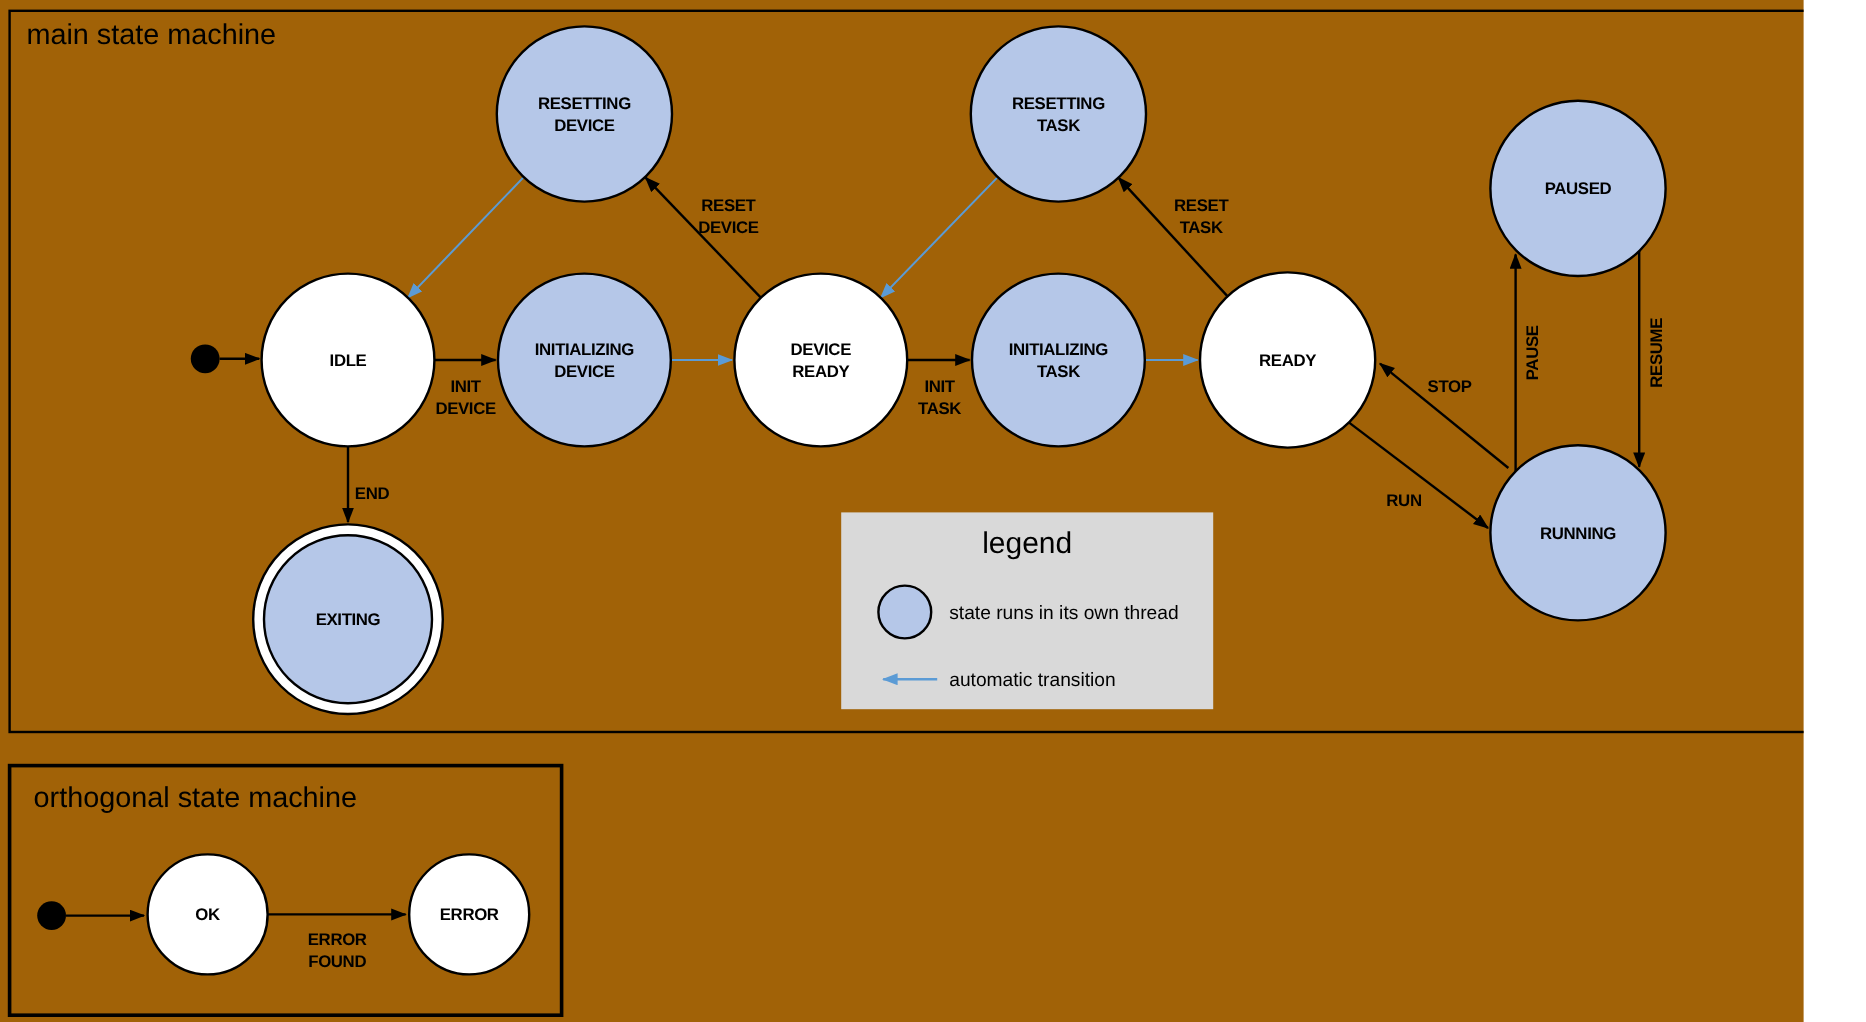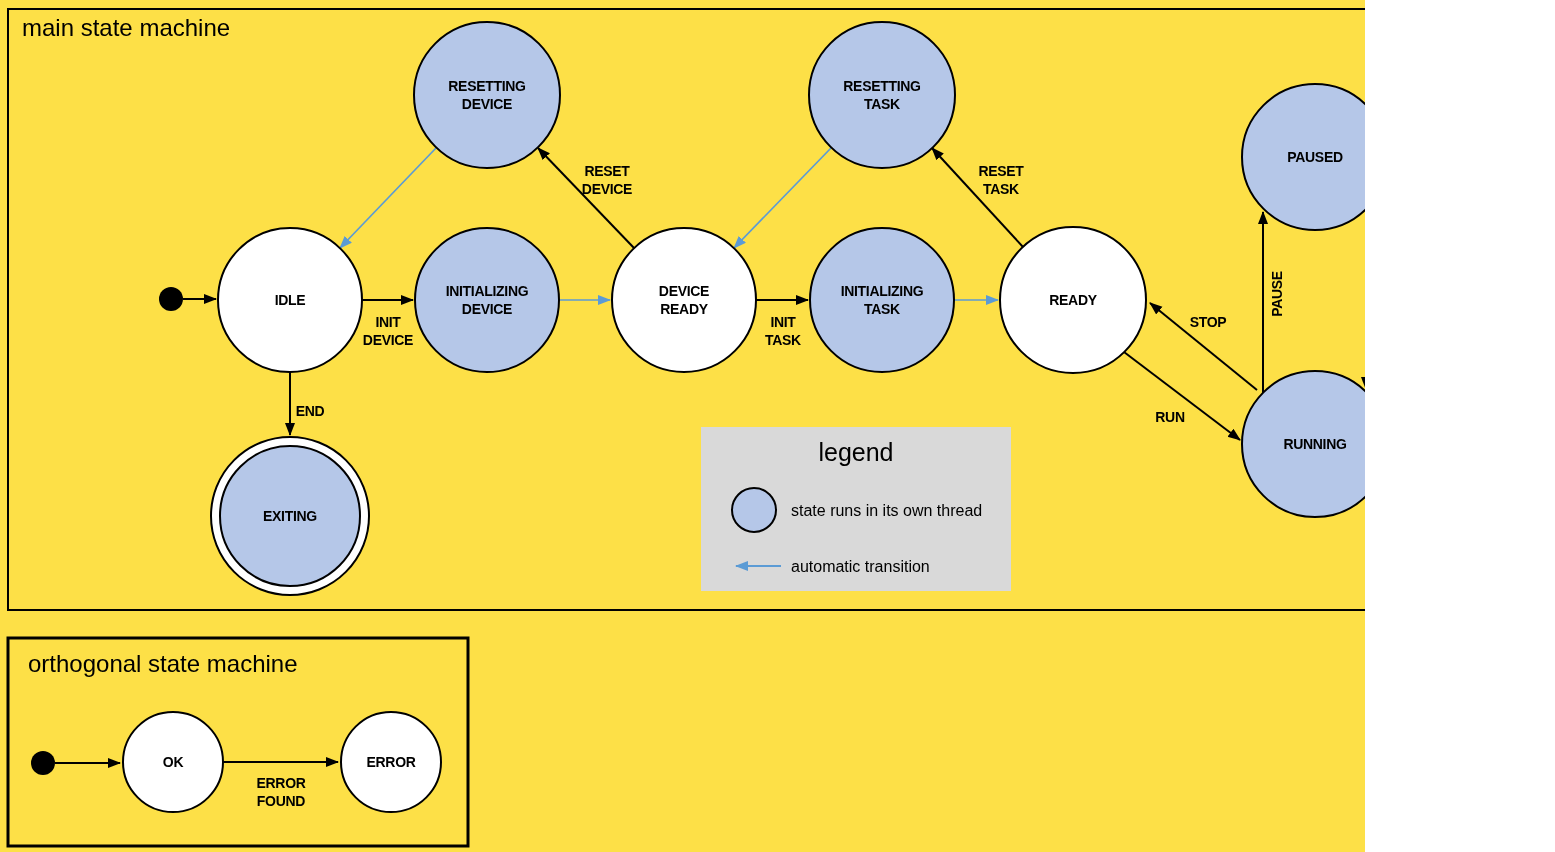--- a/index.html
+++ b/index.html
@@ -1,16 +1,16 @@
 <!DOCTYPE html>
 <html><head>
 <meta charset="utf-8">
 <style>
   html, body { margin: 0; padding: 0; background: #ffffff; }
-  .canvas { position: relative; width: 1365px; height: 852px; background: #fde047; overflow: hidden; }
+  .canvas { position: relative; width: 1503px; height: 852px; background: #a16207; overflow: hidden; }
   svg { display: block; }
   text { font-family: "Liberation Sans", sans-serif; fill: #000000; }
   .machine-title  { font-size: 24px; font-weight: 400; }
   .legend-title   { font-size: 25px; font-weight: 400; }
   .legend-item    { font-size: 16px; font-weight: 400; }
   .state-label    { font-size: 14px; font-weight: 700; letter-spacing: -0.3px; }
   .edge-label     { font-size: 14px; font-weight: 700; letter-spacing: -0.3px; }
 </style>
 </head>
 <body>

